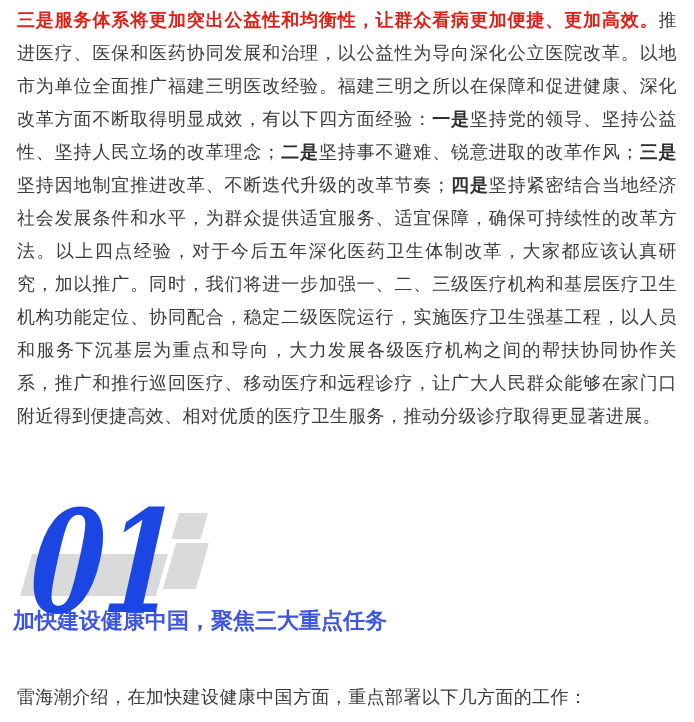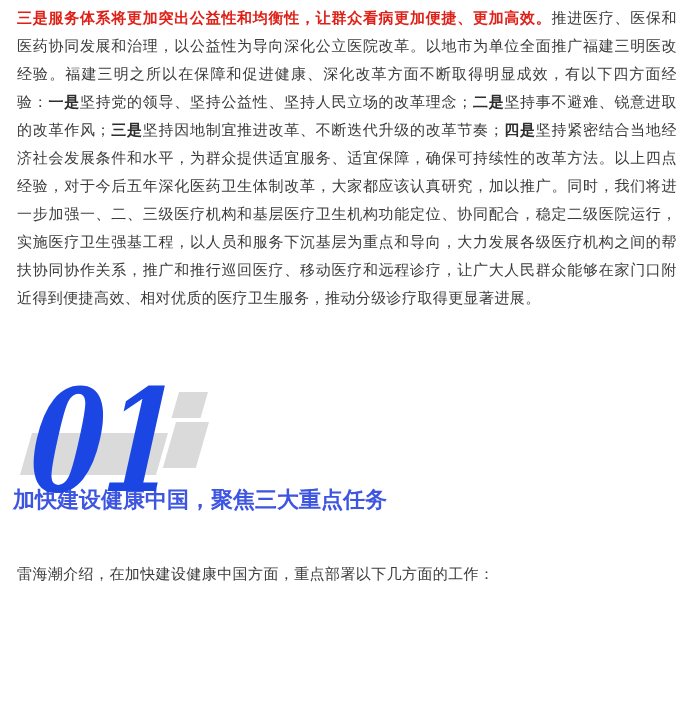--- a/index.html
+++ b/index.html
@@ -11,21 +11,21 @@
   }
   *{box-sizing:border-box;}
   html,body{margin:0;padding:0;}
   body{
     width:694px;height:722px;background:#ffffff;overflow:hidden;
     font-family:"Liberation Sans","DejaVu Sans",sans-serif;
   }
   .article{position:relative;width:694px;height:722px;}
   .para{
     width:660px;margin:0 17px;
-    font-size:15px;line-height:28px;letter-spacing:0.4px;
+    font-size:18px;line-height:33px;letter-spacing:0.4px;
     text-align:justify;text-justify:inter-character;
     color:var(--body-text);
   }
   .para1{padding-top:4px;}
   .seg-normal{}
   .seg-bold{font-weight:700;color:#2e2e2e;}
   .seg-red-bold{font-weight:700;color:var(--red);}
   .section-marker{position:relative;height:120px;margin-top:52px;}
   .shape{
     position:absolute;background:var(--shape-gray);

